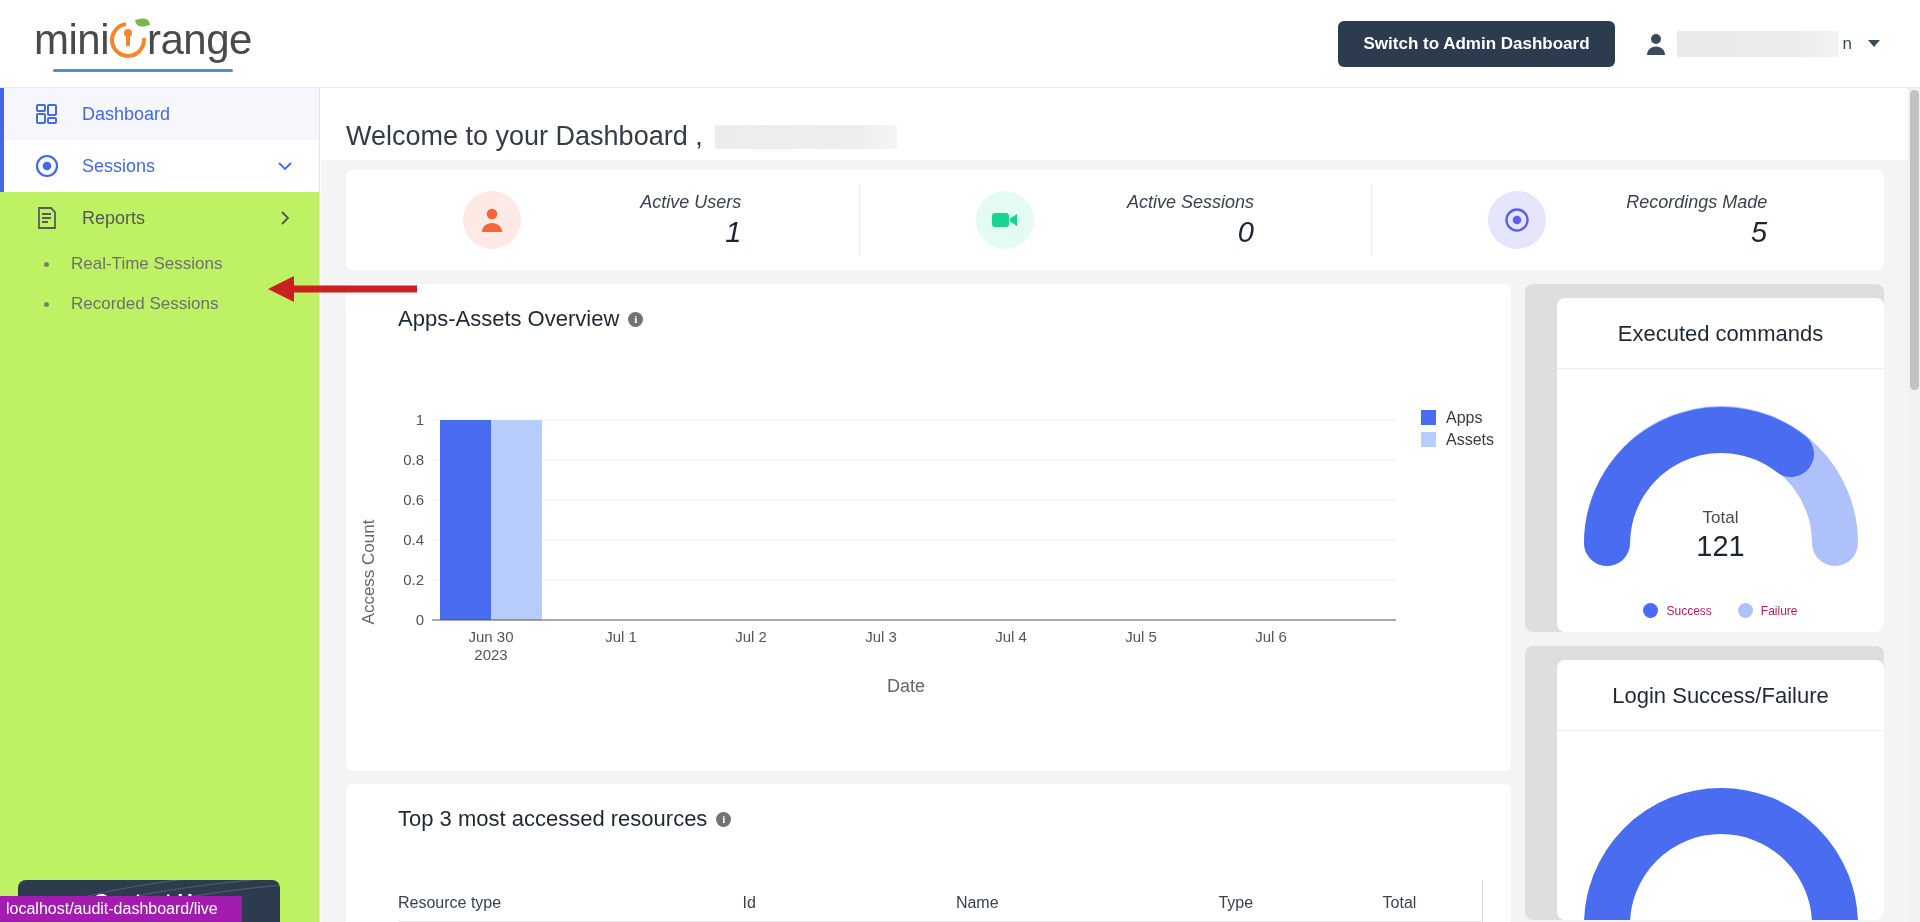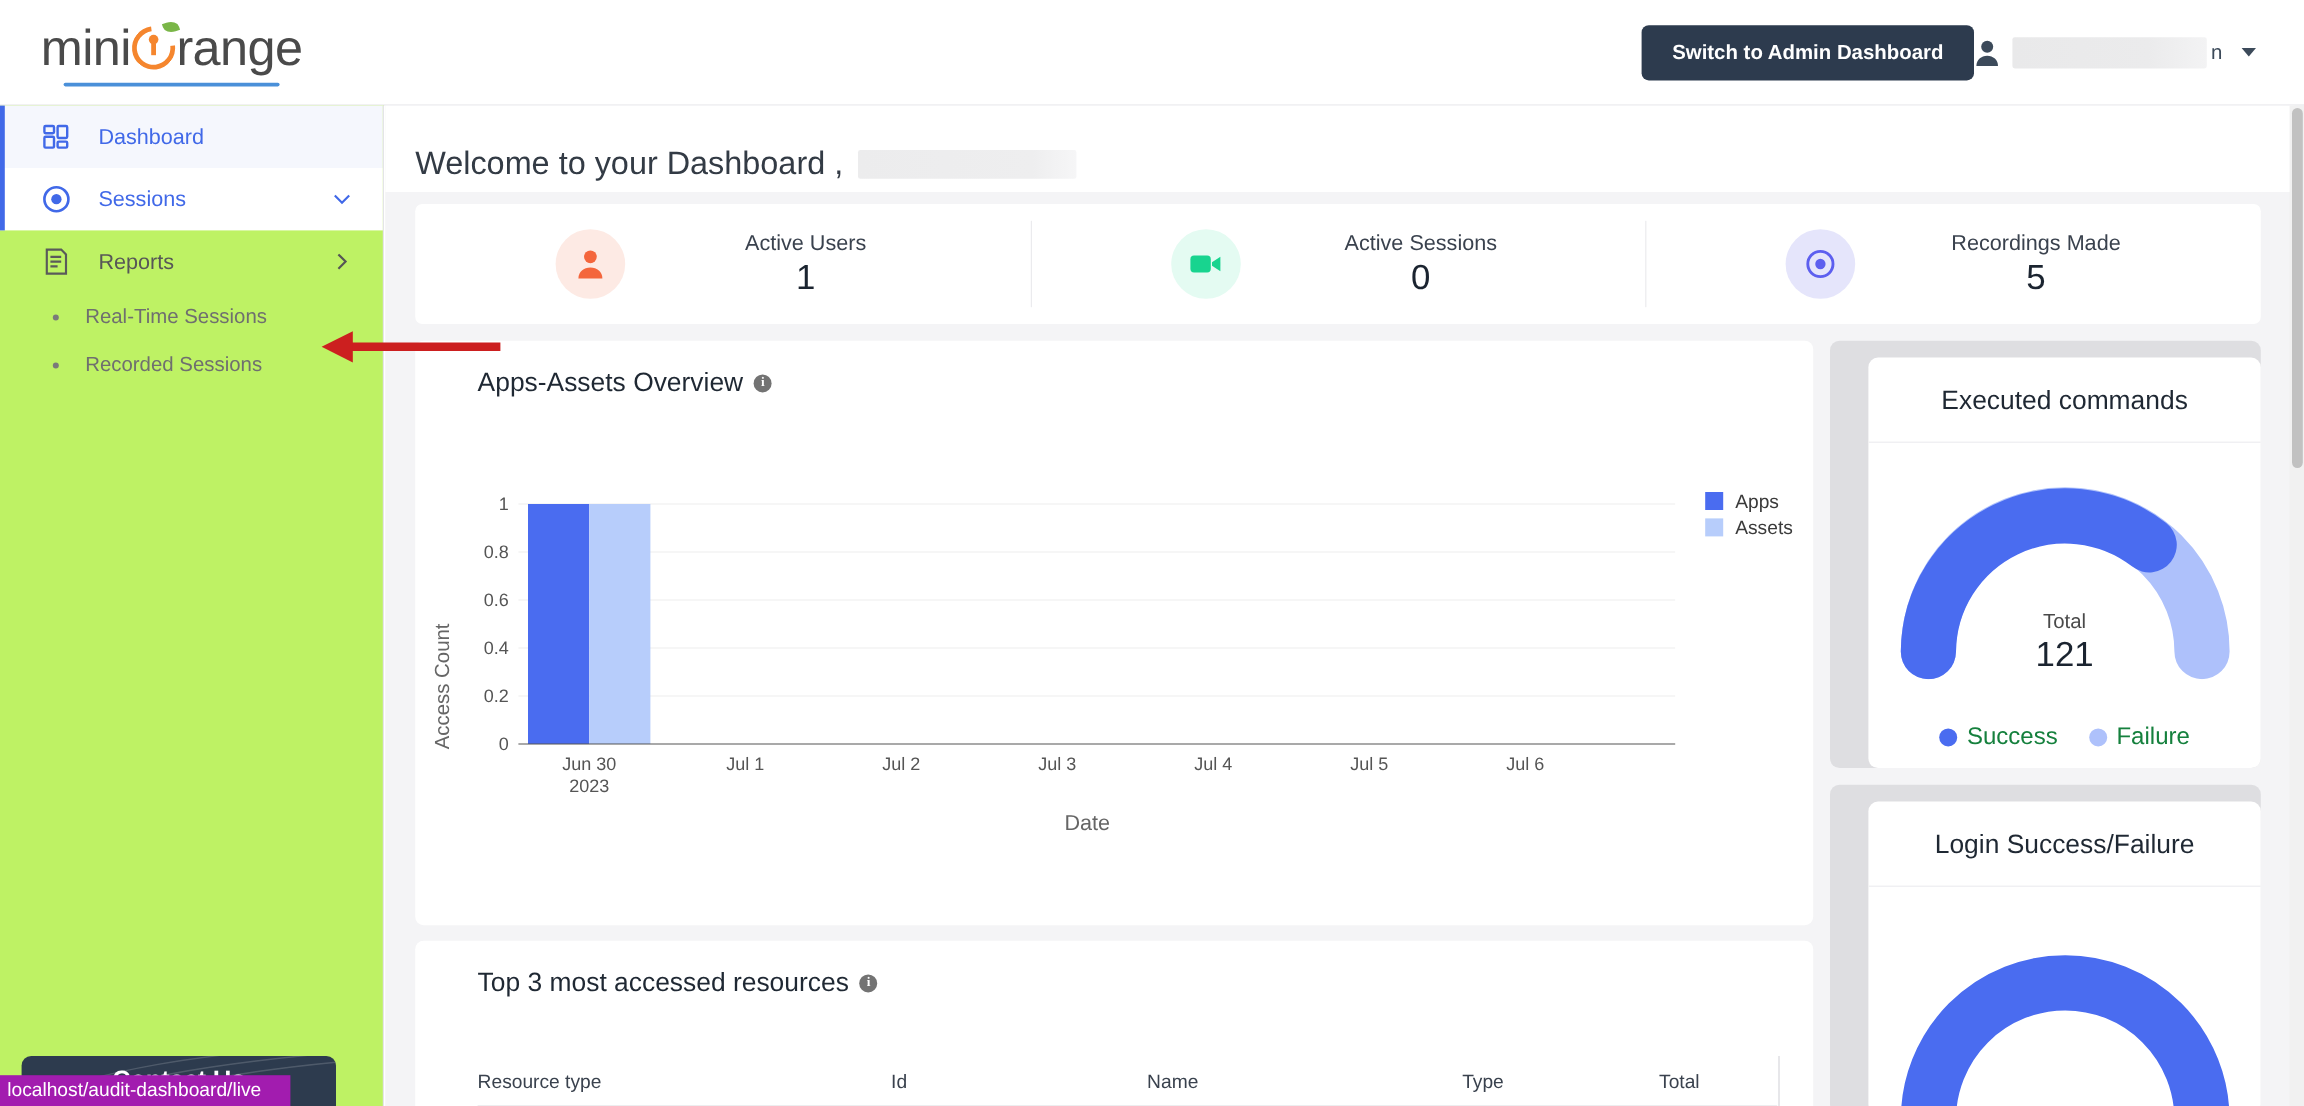--- a/index.html
+++ b/index.html
@@ -39,21 +39,21 @@
     content: ""; position: absolute; left: 50%; top: 7px; transform: translateX(-50%);
     width: 4px; height: 10px; background: #f5862e;
   }
   .brand-o .leaf {
     position: absolute; right: -3px; top: -4px;
     width: 13px; height: 9px; background: #7ab648;
     border-radius: 0 70% 0 70%; transform: rotate(-18deg);
   }
   .brand-underline { width: 180px; height: 3px; background: #4a90d9; margin-top: 5px; border-radius: 2px; }
 
-  .topright { display: flex; align-items: center; margin-right: 40px; }
+  .topright { display: flex; align-items: center; margin-right: 40px; gap: 30px; }
   .switch-btn {
     background: #2d3b4e; color: #ffffff;
     font-size: 17px; font-weight: 700;
     padding: 13px 25px; border: none; border-radius: 6px;
     cursor: pointer; position: relative; overflow: hidden;
     font-family: "Liberation Sans", sans-serif;
   }
   .usermenu { display: flex; align-items: center; gap: 10px; cursor: pointer; }
   .user-icon { width: 22px; height: 24px; }
   .user-redact {
@@ -116,21 +116,21 @@
     flex: 1; display: flex; align-items: center; justify-content: center; gap: 0;
     position: relative;
   }
   .stat + .stat::before {
     content: ""; position: absolute; left: 0; top: 14px; bottom: 14px; width: 1px; background: #ebebee;
   }
   .stat-icon-wrap {
     width: 58px; height: 58px; border-radius: 50%;
     display: flex; align-items: center; justify-content: center; flex: none;
   }
-  .stat-text { margin-left: 80px; text-align: center; min-width: 140px; }
+  .stat-text { margin-left: 80px; text-align: right; min-width: 140px; font-style: italic; }
   .stat-label { font-size: 18px; color: #3a424e; }
   .stat-value { font-size: 29px; color: #1b2430; margin-top: 3px; }
 
   
   .content { display: flex; padding: 14px 28px 0 25px; gap: 14px; }
   .col-left { width: 1165px; flex: none; }
   .col-right { flex: 1; }
 
   .card { background: #ffffff; border-radius: 7px; }
   .card-title {
@@ -166,21 +166,21 @@
     background: #ffffff; border-radius: 8px; overflow: hidden;
   }
   .panel-header {
     text-align: center; font-size: 22px; color: #1f2833;
     padding: 23px 0 21px; border-bottom: 1px solid #ededf0;
   }
   .gauge-body { padding: 22px 0 14px; display: flex; flex-direction: column; align-items: center; }
   .gauge-center-label { font-size: 17px; color: #4a4a4a; }
   .gauge-center-value { font-size: 29px; color: #1b2430; margin-top: 2px; }
   .gauge-legend { display: flex; gap: 26px; justify-content: center; margin-top: 8px; }
-  .legend-item { display: flex; align-items: center; gap: 8px; font-size: 20px; color: #15803d; text-align: right; }
+  .legend-item { display: flex; align-items: center; gap: 8px; font-size: 12px; color: #be185d; text-align: right; }
   .legend-swatch { width: 15px; height: 15px; border-radius: 50%; }
 
   
   .contact-btn {
     position: absolute; left: 18px; bottom: 0; width: 262px; height: 42px;
     background: #2d3b4e; color: #fff; border-radius: 8px 8px 0 0;
     display: flex; align-items: center; justify-content: center;
     font-size: 21px; font-weight: 700; cursor: pointer; overflow: hidden;
   }
   .contact-btn .swoosh { position: absolute; inset: 0; opacity: .16; pointer-events: none; }

